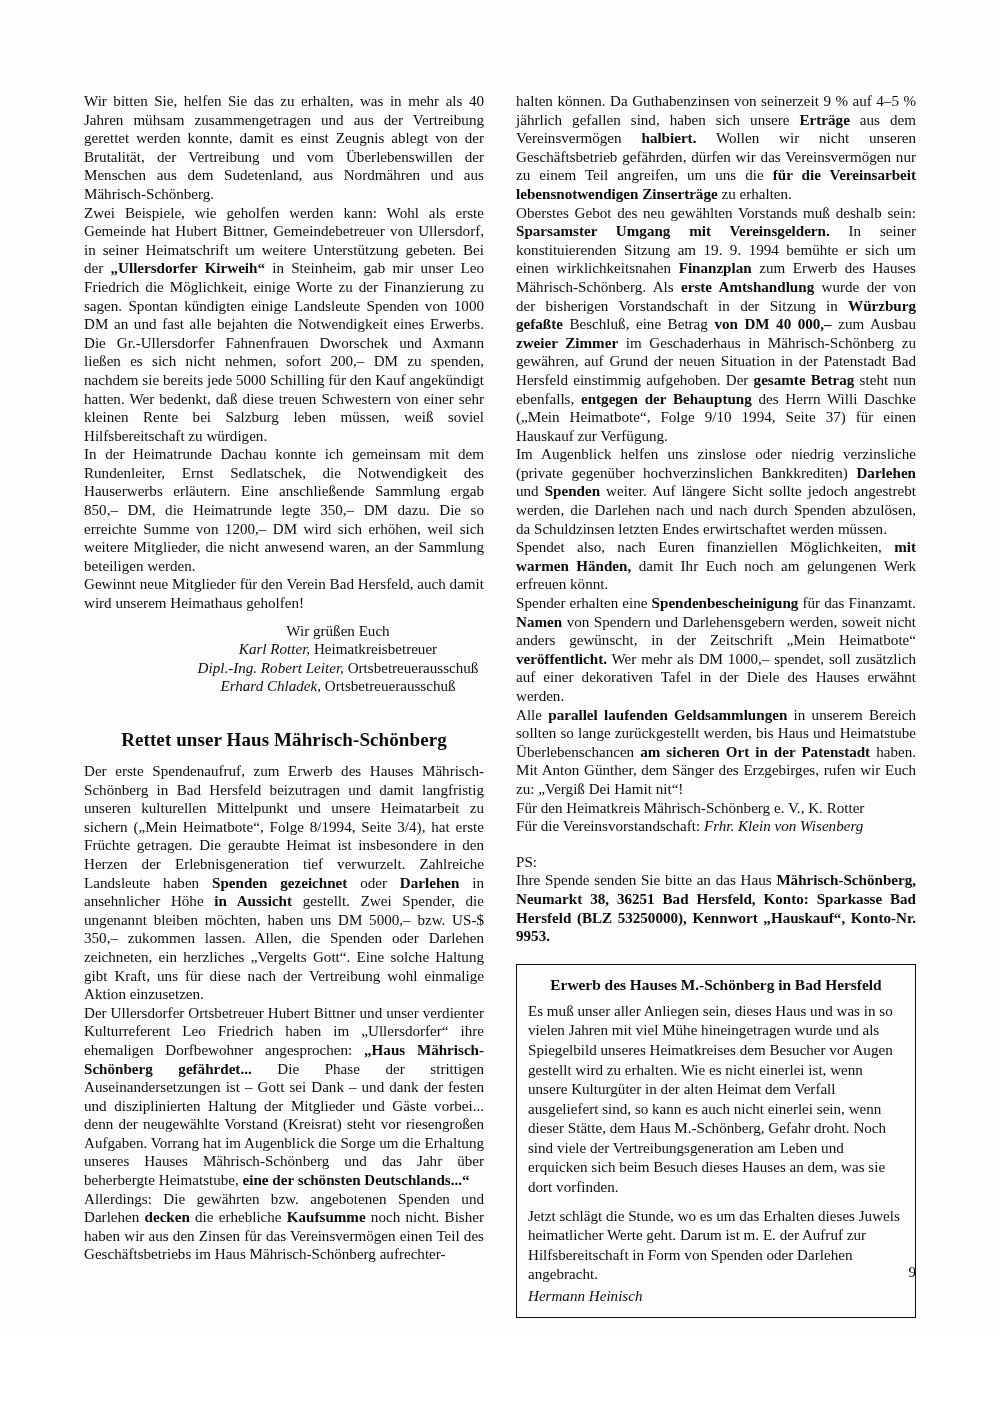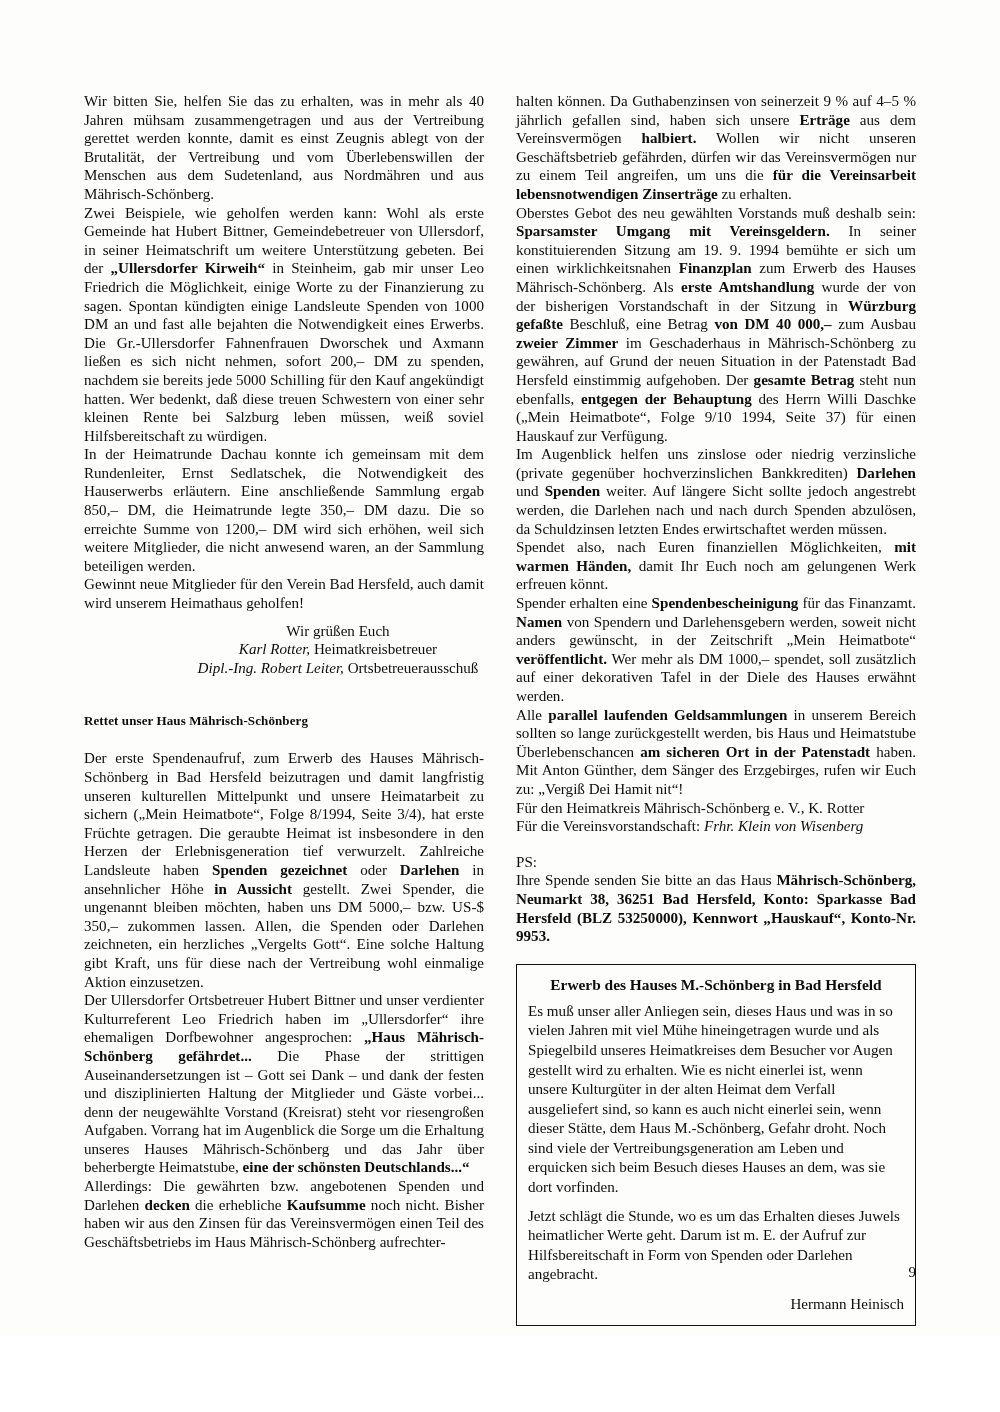--- a/index.html
+++ b/index.html
@@ -51,24 +51,25 @@
 
   .signature {
     margin: 0;
     font-size: 15.1px;
     line-height: 18.6px;
     text-align: center;
     padding-left: 108px;
   }
 
   h2.headline {
-    font-size: 13px;
+    font-size: 19px;
     line-height: 24px;
     font-weight: bold;
-    margin: 6px 0 16px 0;
+    text-align: center;
+    margin: 6px 0 10px 0;
     letter-spacing: 0.1px;
   }
 
   .box {
     border: 1.2px solid #111;
     margin-top: 18px;
     padding: 9px 11px 10px 11px;
   }
   .box-title {
     font-size: 15.4px;
@@ -76,24 +77,25 @@
     text-align: center;
     margin: 2px 0 8px 0;
     line-height: 18px;
   }
   .box p {
     text-align: left;
     font-size: 15.1px;
     line-height: 19.6px;
   }
   .box .author {
-    text-align: right;
+    text-align: left;
+    font-style: italic;
     font-size: 15.1px;
     line-height: 19.6px;
-    margin-top: 10px;
+    margin-top: 2px;
   }
   .page-number {
     position: absolute;
     right: 84px;
     bottom: 55px;
     font-size: 15px;
   }
 </style>
 </head>
 <body>
@@ -111,20 +113,21 @@
       <p><span>In der Heimatrunde Dachau konnte ich gemeinsam mit dem Rundenleiter, Ernst Sedlatschek, die Notwendigkeit des Hauserwerbs erläutern. Eine anschließende Sammlung ergab 850,– DM, die Heimatrunde legte 350,– DM dazu. Die so erreichte Summe von 1200,– DM wird sich erhöhen, weil sich weitere Mitglieder, die nicht anwesend waren, an der Sammlung beteiligen werden.</span></p>
 
 
       <p><span>Gewinnt neue Mitglieder für den Verein Bad Hersfeld, auch damit wird unserem Heimathaus geholfen!</span></p>
 
       <div class="spacer-sm"></div>
 
       <p class="signature"><span>Wir grüßen Euch</span></p>
       <p class="signature"><i>Karl Rotter,</i><span> Heimatkreisbetreuer</span></p>
       <p class="signature"><i>Dipl.-Ing. Robert Leiter,</i><span> Ortsbetreuerausschuß</span></p>
+      <p class="signature"><i>Erhard Chladek,</i><span> Ortsbetreuerausschuß</span></p>
 
       <div class="spacer-lg"></div>
 
 
       <h2 class="headline">Rettet unser Haus Mährisch-Schönberg</h2>
 
       <p><span>Der erste Spendenaufruf, zum Erwerb des Hauses Mährisch-Schönberg in Bad Hersfeld beizutragen und damit langfristig unseren kulturellen Mittelpunkt und unsere Heimatarbeit zu sichern („Mein Heimatbote“, Folge 8/1994, Seite 3/4), hat erste Früchte getragen. Die geraubte Heimat ist insbesondere in den Herzen der Erlebnisgeneration tief verwurzelt. Zahlreiche Landsleute haben </span><b>Spenden gezeichnet</b><span> oder </span><b>Darlehen</b><span> in ansehnlicher Höhe </span><b>in Aussicht</b><span> gestellt. Zwei Spender, die ungenannt bleiben möchten, haben uns DM 5000,– bzw. US-$ 350,– zukommen lassen. Allen, die Spenden oder Darlehen zeichneten, ein herzliches „Vergelts Gott“. Eine solche Haltung gibt Kraft, uns für diese nach der Vertreibung wohl einmalige Aktion einzusetzen.</span></p>
 
       <p><span>Der Ullersdorfer Ortsbetreuer Hubert Bittner und unser verdienter Kulturreferent Leo Friedrich haben im „Ullersdorfer“ ihre ehemaligen Dorfbewohner angesprochen: </span><b>„Haus Mährisch-Schönberg gefährdet...</b><span> Die Phase der strittigen Auseinandersetzungen ist – Gott sei Dank – und dank der festen und disziplinierten Haltung der Mitglieder und Gäste vorbei... denn der neugewählte Vorstand (Kreisrat) steht vor riesengroßen Aufgaben. Vorrang hat im Augenblick die Sorge um die Erhaltung unseres Hauses Mährisch-Schönberg und das Jahr über beherbergte Heimatstube, </span><b>eine der schönsten Deutschlands...“</b></p>
 

